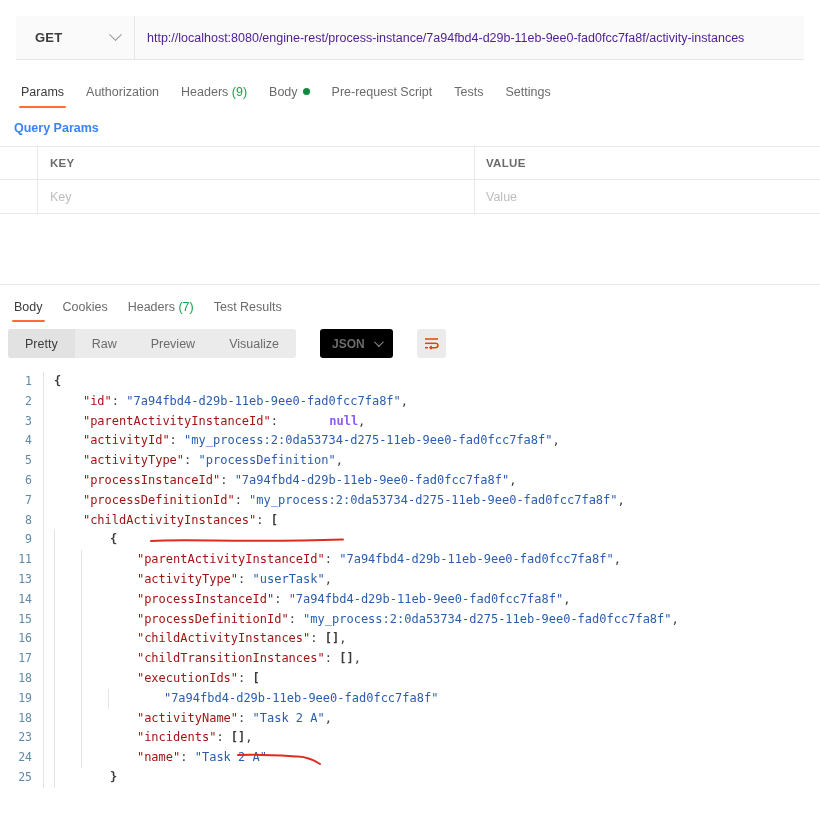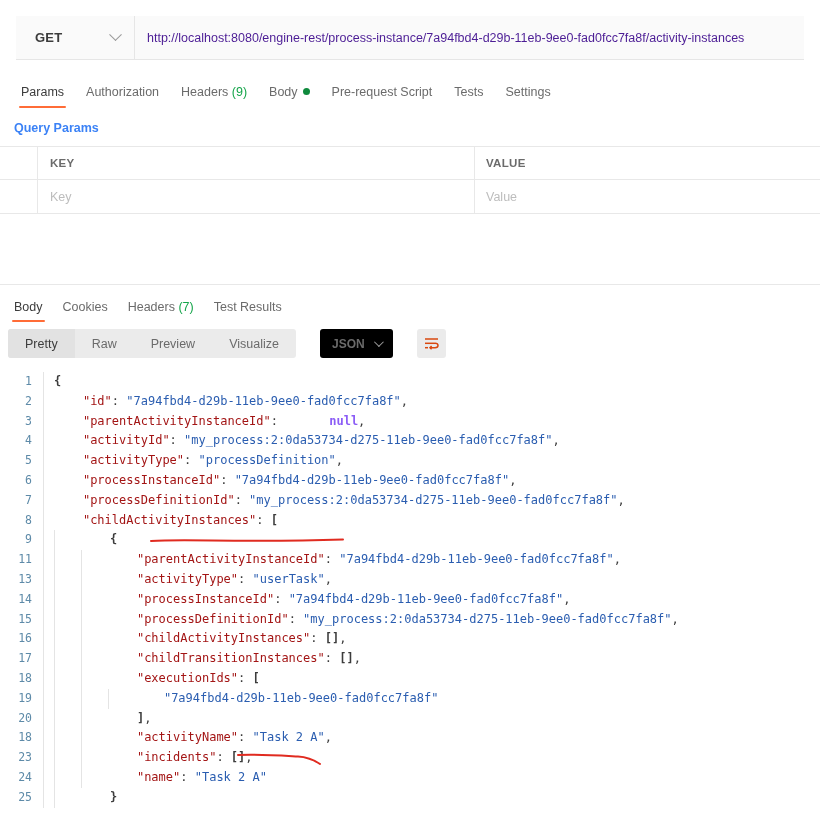--- a/index.html
+++ b/index.html
@@ -339,21 +339,20 @@
       <div class="code-line"><div class="ln">8</div><div class="code-body"><span class="guide g0"></span><span>    </span><span class="k">"childActivityInstances"</span><span class="p">: </span><span class="br">[</span></div></div>
       <div class="code-line"><div class="ln">9</div><div class="code-body"><span class="guide g0"></span><span class="guide"></span><span>    </span><span class="br">{</span></div></div>
       <div class="code-line"><div class="ln">11</div><div class="code-body"><span class="guide g0"></span><span class="guide"></span><span class="guide"></span><span>    </span><span class="k">"parentActivityInstanceId"</span><span class="p">: </span><span class="s">"7a94fbd4-d29b-11eb-9ee0-fad0fcc7fa8f"</span><span class="p">,</span></div></div>
       <div class="code-line"><div class="ln">13</div><div class="code-body"><span class="guide g0"></span><span class="guide"></span><span class="guide"></span><span>    </span><span class="k">"activityType"</span><span class="p">: </span><span class="s">"userTask"</span><span class="p">,</span></div></div>
       <div class="code-line"><div class="ln">14</div><div class="code-body"><span class="guide g0"></span><span class="guide"></span><span class="guide"></span><span>    </span><span class="k">"processInstanceId"</span><span class="p">: </span><span class="s">"7a94fbd4-d29b-11eb-9ee0-fad0fcc7fa8f"</span><span class="p">,</span></div></div>
       <div class="code-line"><div class="ln">15</div><div class="code-body"><span class="guide g0"></span><span class="guide"></span><span class="guide"></span><span>    </span><span class="k">"processDefinitionId"</span><span class="p">: </span><span class="s">"my_process:2:0da53734-d275-11eb-9ee0-fad0fcc7fa8f"</span><span class="p">,</span></div></div>
       <div class="code-line"><div class="ln">16</div><div class="code-body"><span class="guide g0"></span><span class="guide"></span><span class="guide"></span><span>    </span><span class="k">"childActivityInstances"</span><span class="p">: </span><span class="br">[]</span><span class="p">,</span></div></div>
       <div class="code-line"><div class="ln">17</div><div class="code-body"><span class="guide g0"></span><span class="guide"></span><span class="guide"></span><span>    </span><span class="k">"childTransitionInstances"</span><span class="p">: </span><span class="br">[]</span><span class="p">,</span></div></div>
       <div class="code-line"><div class="ln">18</div><div class="code-body"><span class="guide g0"></span><span class="guide"></span><span class="guide"></span><span>    </span><span class="k">"executionIds"</span><span class="p">: </span><span class="br">[</span></div></div>
       <div class="code-line"><div class="ln">19</div><div class="code-body"><span class="guide g0"></span><span class="guide"></span><span class="guide"></span><span class="guide"></span><span>    </span><span class="s">"7a94fbd4-d29b-11eb-9ee0-fad0fcc7fa8f"</span></div></div>
-      <div class="code-line"><div class="ln">20</div><div class="code-body"><span class="guide g0"></span><span class="guide"></span><span class="guide"></span><span>    </span><span class="br">]</span><span class="p">,</span></div></div>
       <div class="code-line"><div class="ln">18</div><div class="code-body"><span class="guide g0"></span><span class="guide"></span><span class="guide"></span><span>    </span><span class="k">"activityName"</span><span class="p">: </span><span class="s">"Task 2 A"</span><span class="p">,</span></div></div>
       <div class="code-line"><div class="ln">23</div><div class="code-body"><span class="guide g0"></span><span class="guide"></span><span class="guide"></span><span>    </span><span class="k">"incidents"</span><span class="p">: </span><span class="br">[]</span><span class="p">,</span></div></div>
       <div class="code-line"><div class="ln">24</div><div class="code-body"><span class="guide g0"></span><span class="guide"></span><span class="guide"></span><span>    </span><span class="k">"name"</span><span class="p">: </span><span class="s">"Task 2 A"</span></div></div>
       <div class="code-line"><div class="ln">25</div><div class="code-body"><span class="guide g0"></span><span class="guide"></span><span>    </span><span class="br">}</span></div></div>
     </div>
 
   <div class="annot" style="left:149px; top:170px;">
     <svg width="196" height="10" viewBox="0 0 196 10">
       <path d="M2 5 C 40 2.5, 90 7, 194 3.5" fill="none" stroke="#e02b20" stroke-width="2" stroke-linecap="round"></path>
     </svg>

